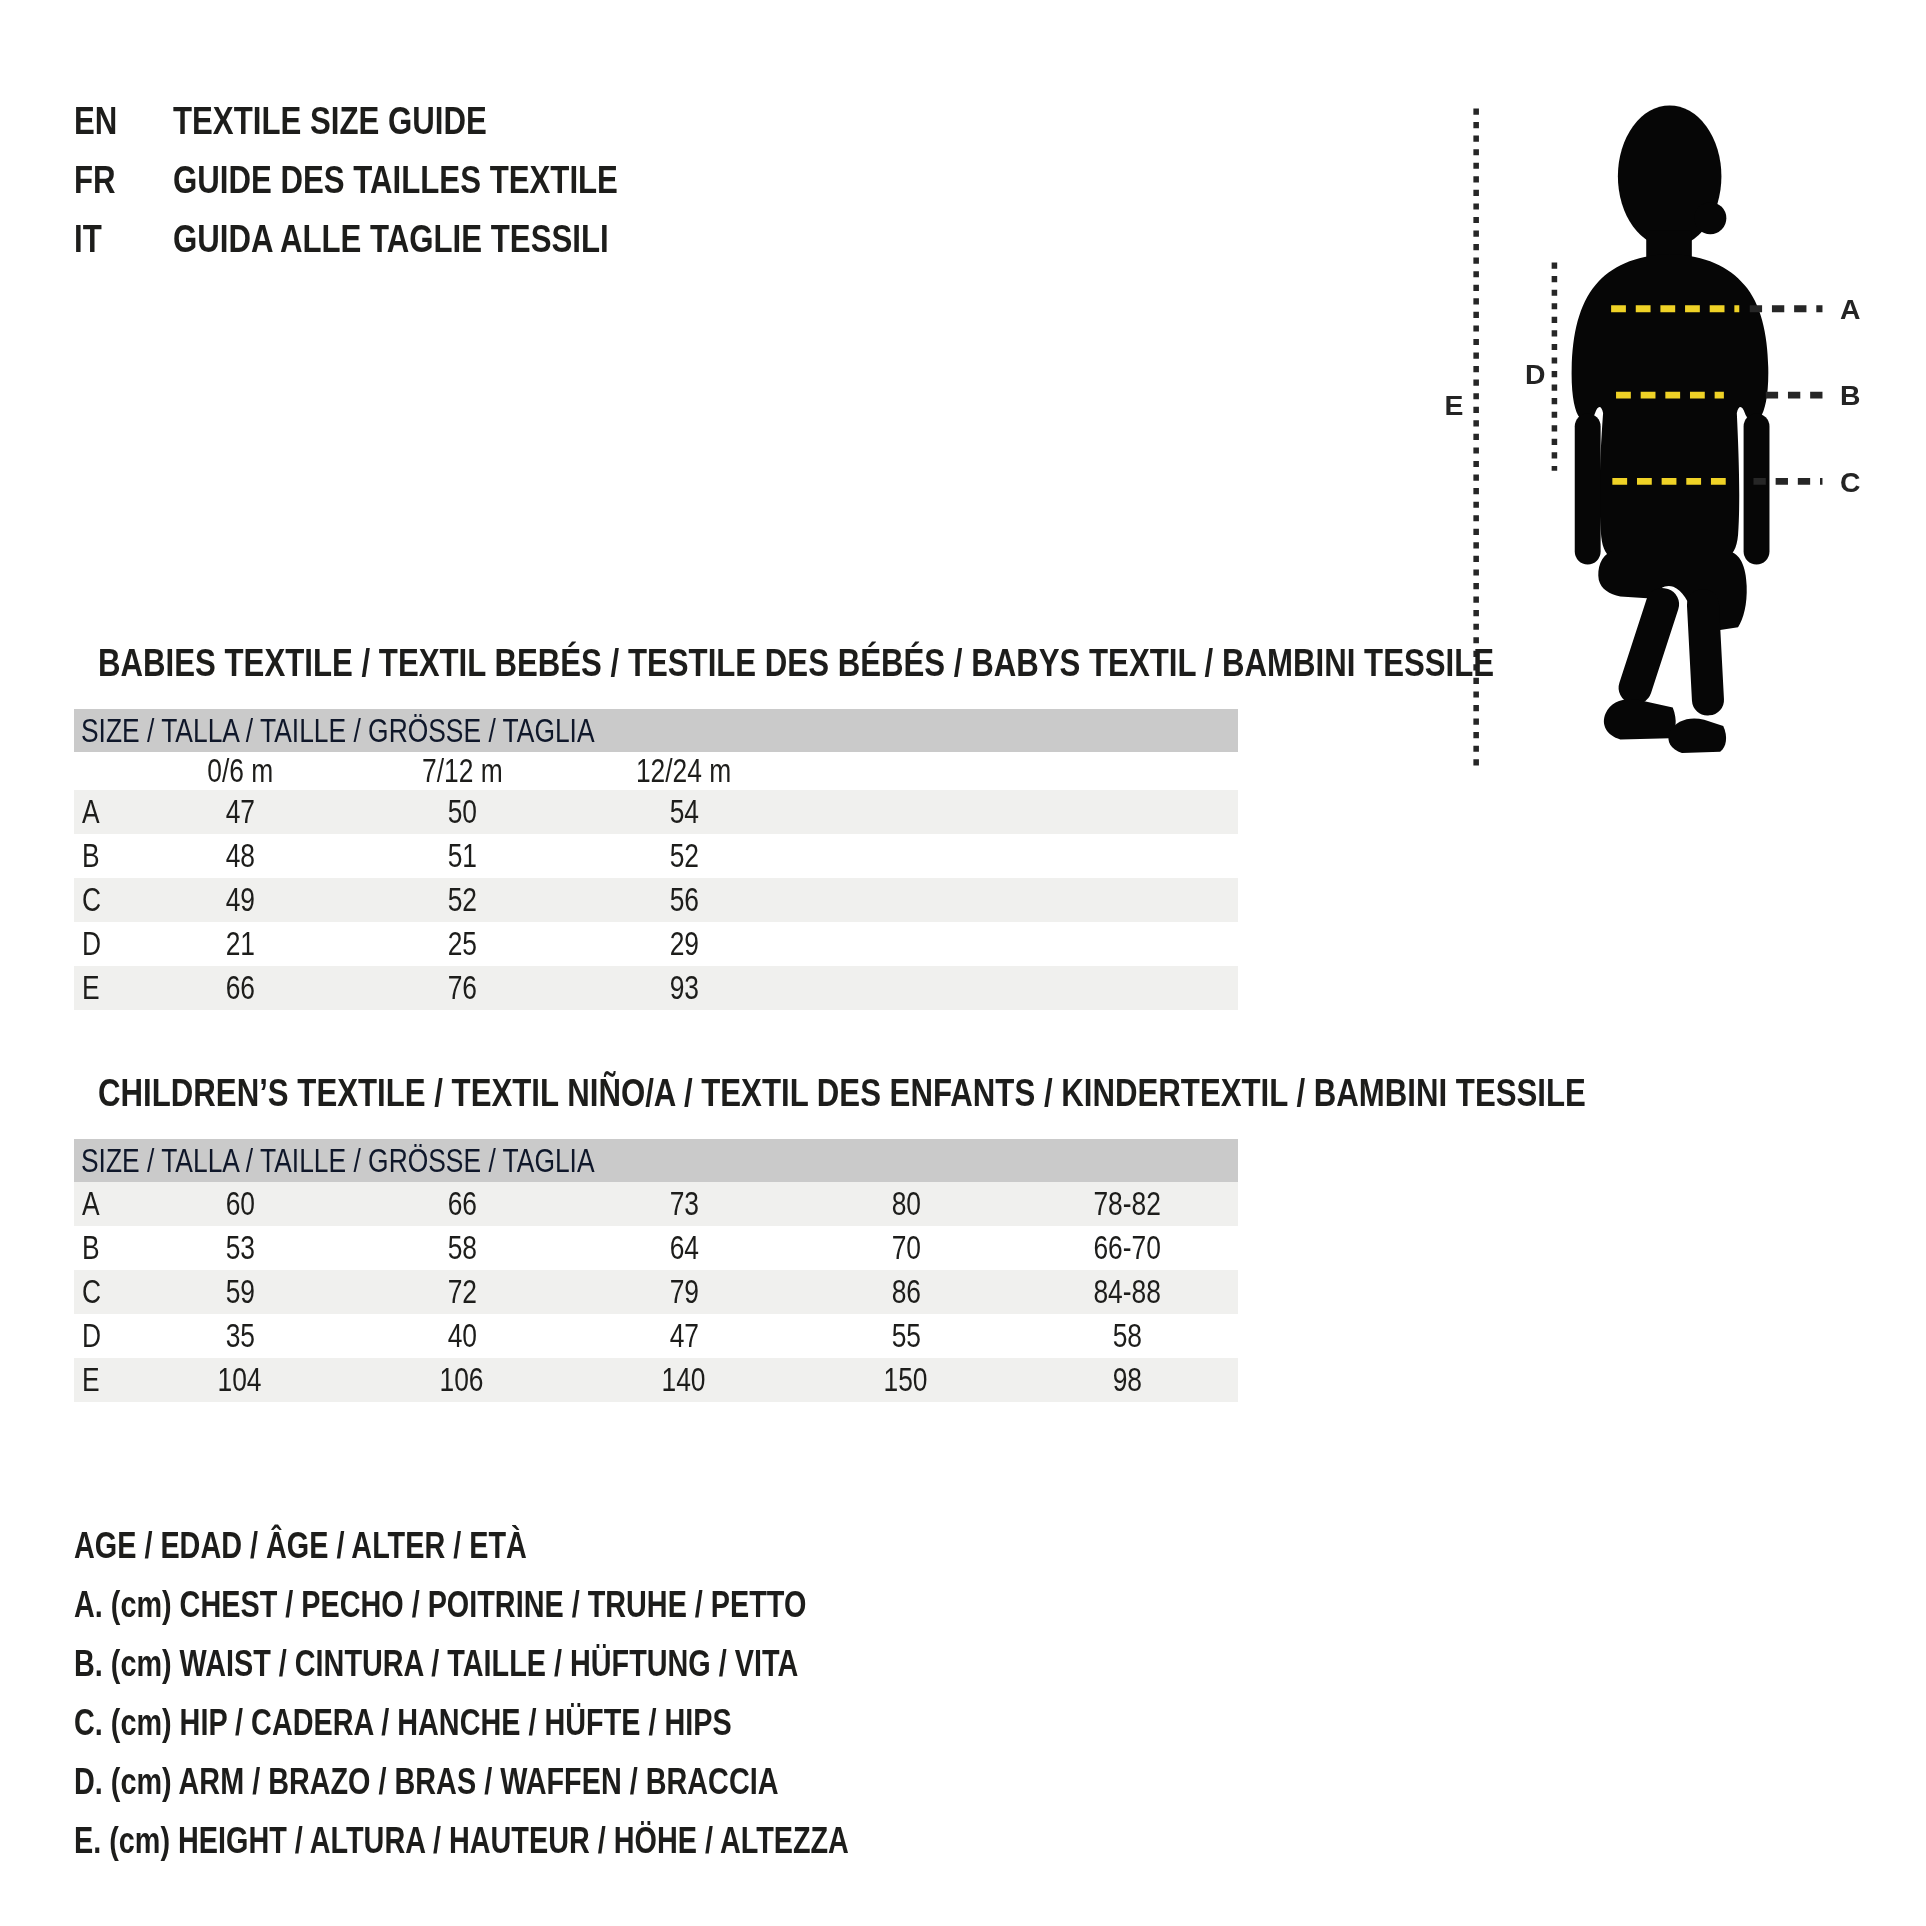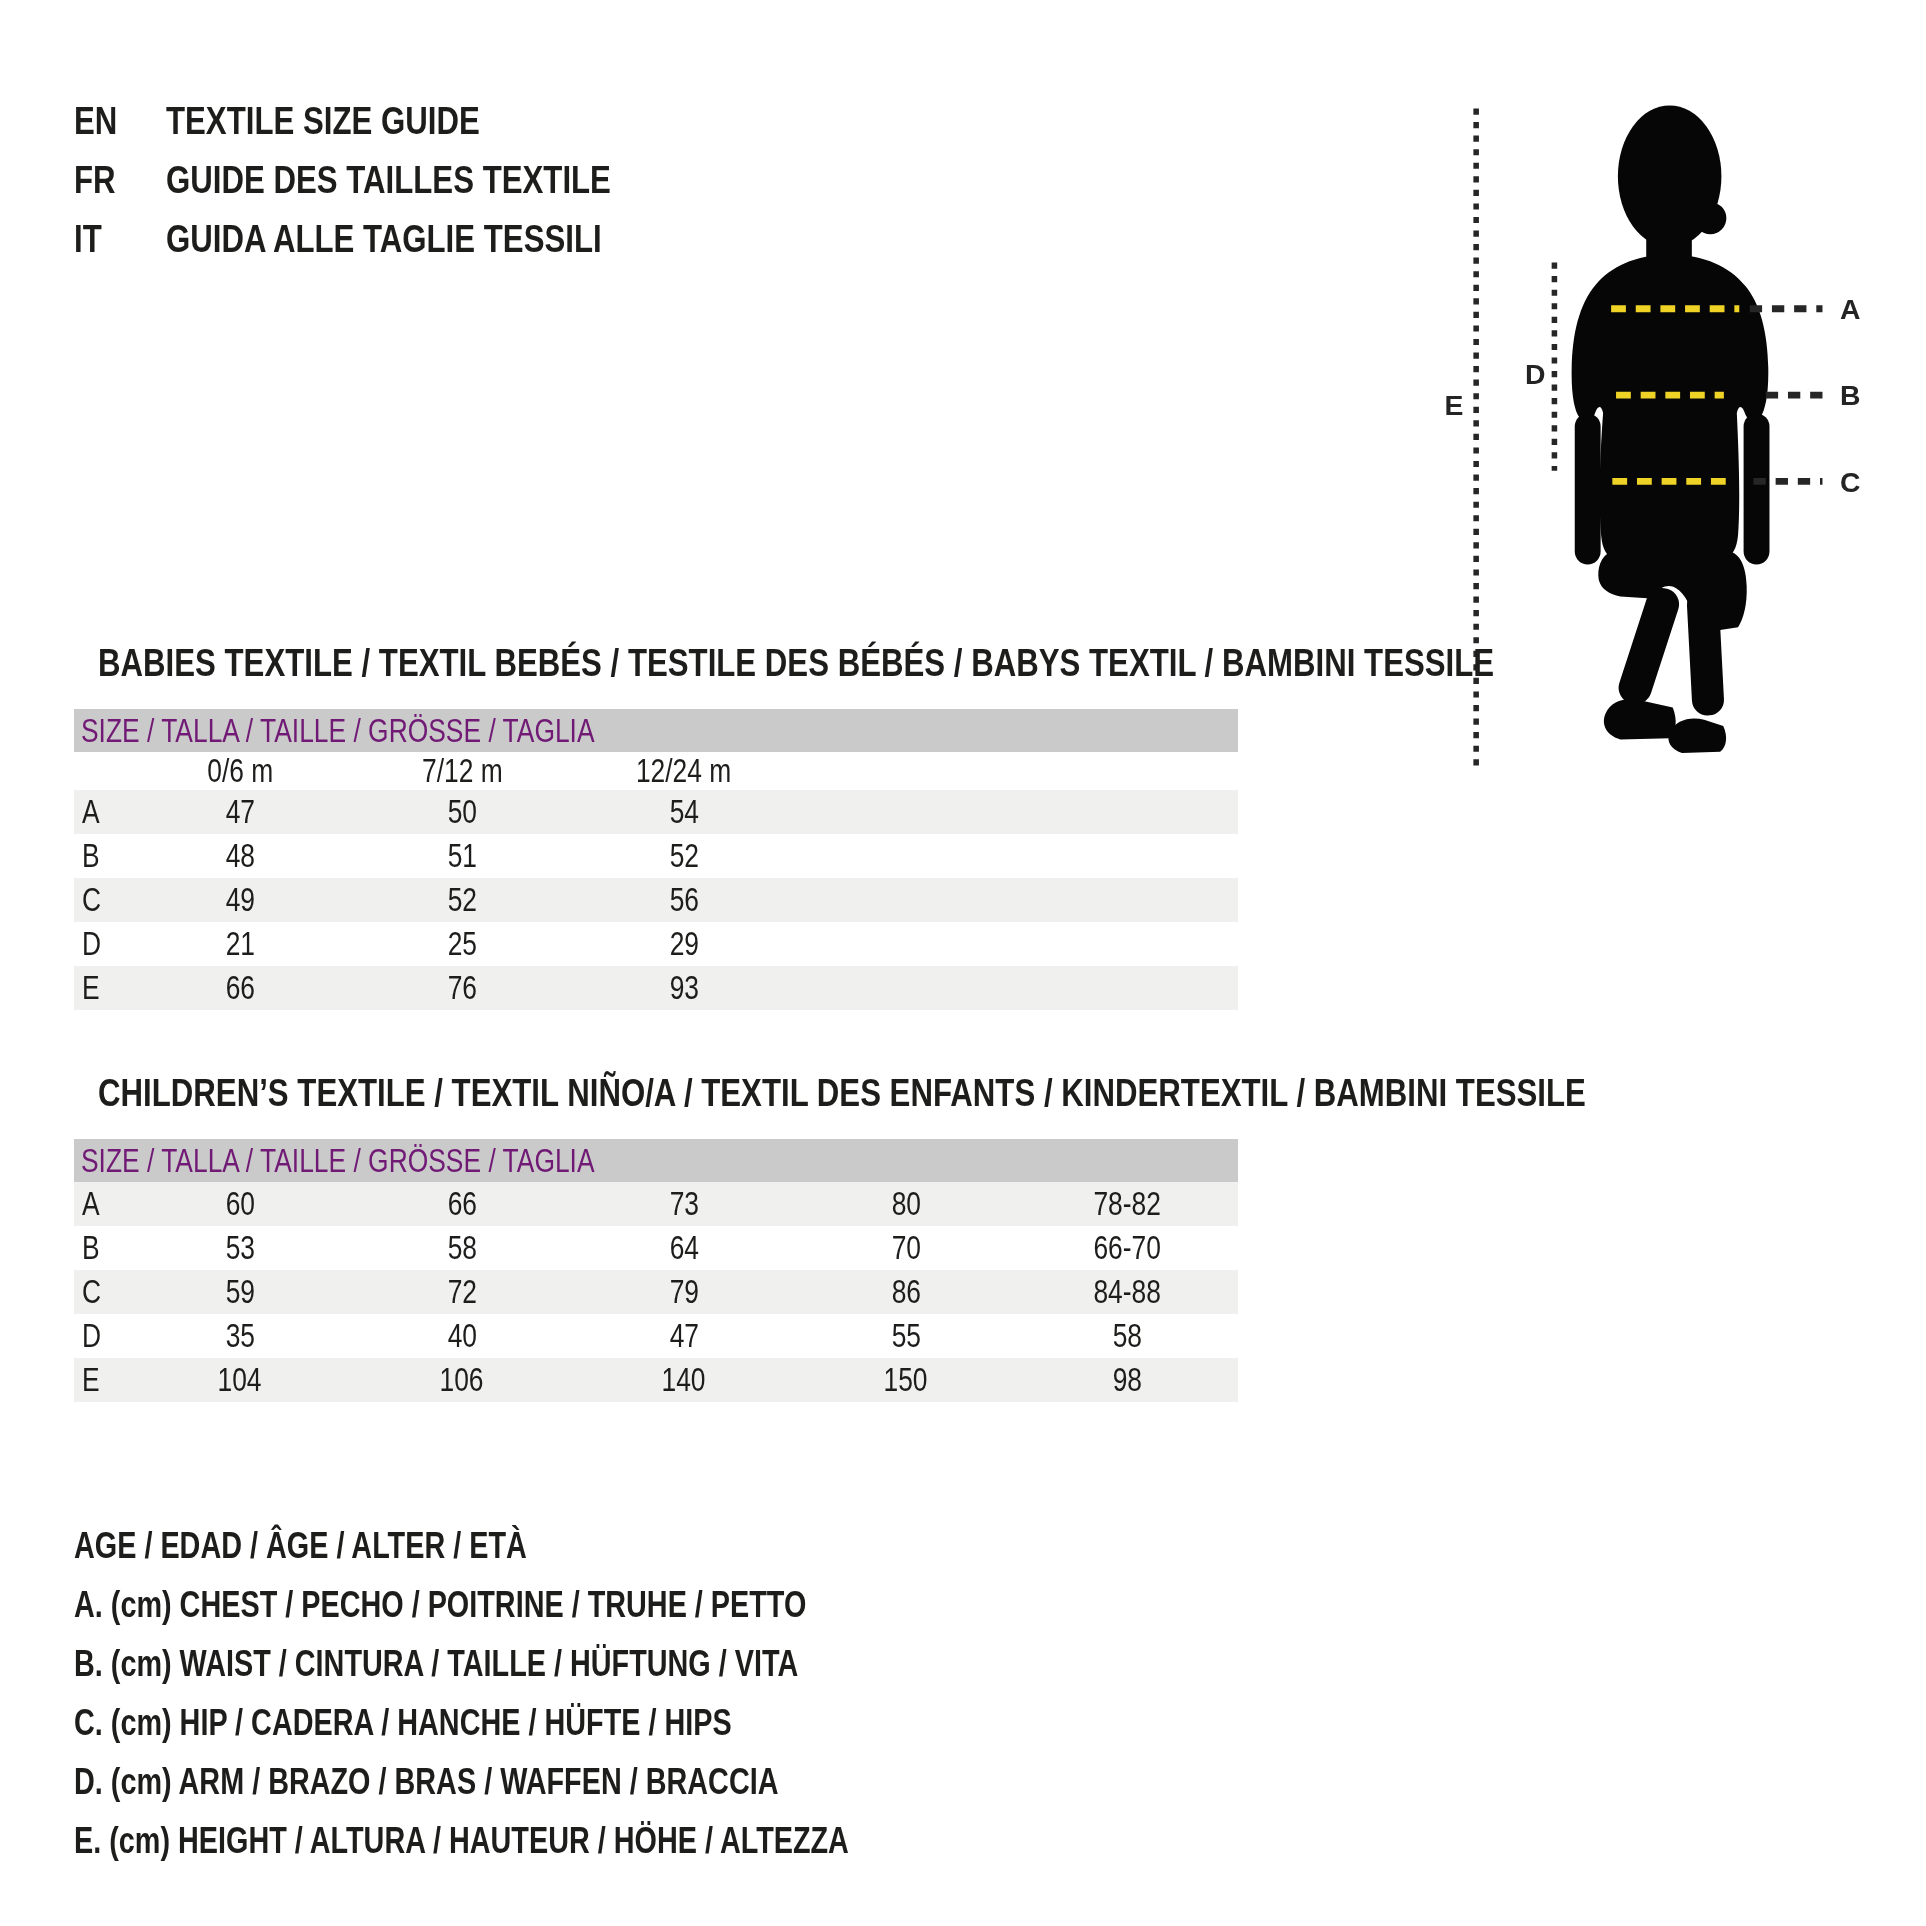--- a/index.html
+++ b/index.html
@@ -9,31 +9,31 @@
     font-family:"Liberation Sans", sans-serif; color:#1d1d1b;
   }
   .abs { position:absolute; }
 
   
   .cl { display:inline-block; transform:scaleX(.8); transform-origin:0 50%; white-space:nowrap; }
   .cx { display:inline-block; transform:scaleX(.8); transform-origin:50% 50%; white-space:nowrap; }
 
   
   .lang-list { left:74px; top:91px; }
-  .lang-row { display:flex; align-items:center; height:59px; font-size:39px; font-weight:bold; }
+  .lang-row { display:flex; align-items:center; height:59px; font-size:39px; font-weight:bold;gap:7px; }
   .lang-code { width:92px; flex:0 0 92px; }
 
   
   .section-heading { font-size:39px; font-weight:bold; line-height:39px;margin-left:24px; }
 
   
   table.size-table { border-collapse:collapse; table-layout:fixed; width:1163px; font-size:33px; color:#1d1d1b; }
   table.size-table td { height:44px; vertical-align:middle; text-align:center; padding:0; }
   table.size-table td.lbl { text-align:left; padding-left:8px; }
-  tr.bar-row td { background:#cacaca; height:43px; text-align:left; padding-left:7.4px; font-size:33px; color:#701a75; }
+  tr.bar-row td { background:#cacaca; height:43px; text-align:left; padding-left:7.4px; font-size:33px; color:#0f172a; }
   tr.size-row td { height:28px; background:#ffffff; }
   tr.stripe td { background:#f0f0ee; }
 
   
   .legend { left:74px; top:1508px; }
   .legend-line { display:flex; align-items:flex-end; height:59px; font-size:36px; font-weight:bold; }
 
   
   .figure-wrap { left:1417px; top:59px; width:509px; height:746px; }
   svg text { font-family:"Liberation Sans", sans-serif; font-weight:bold; font-size:46px; fill:#242424; }

